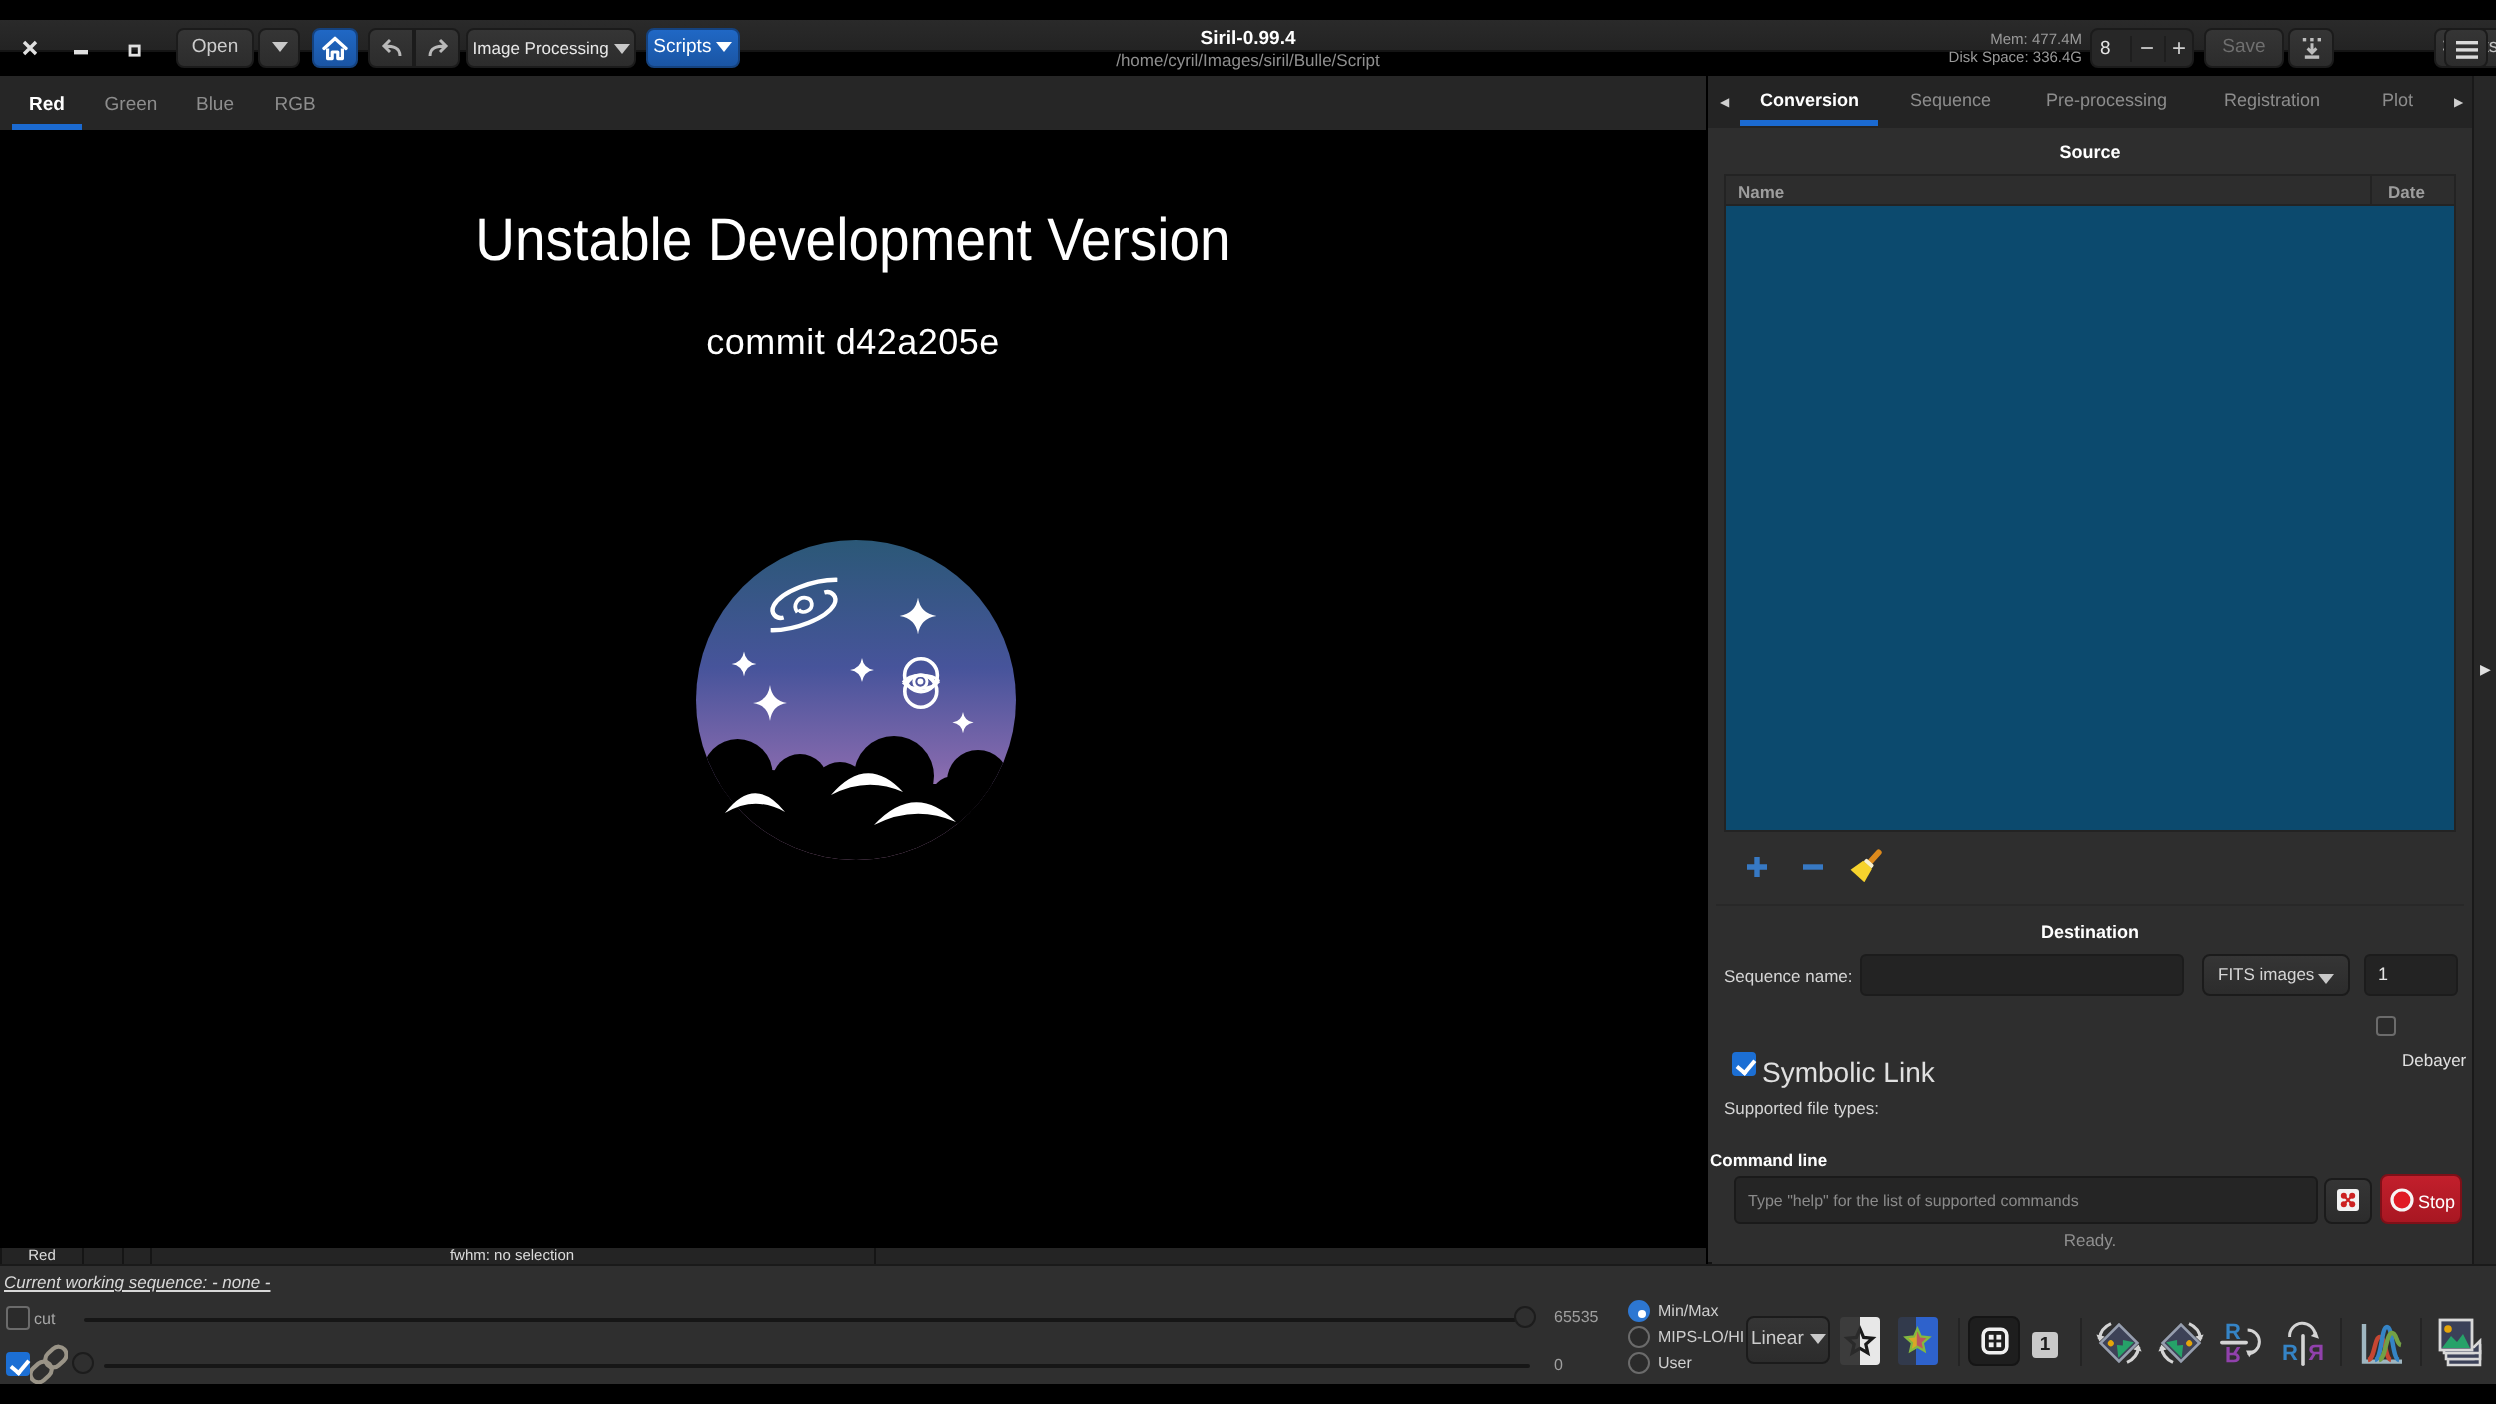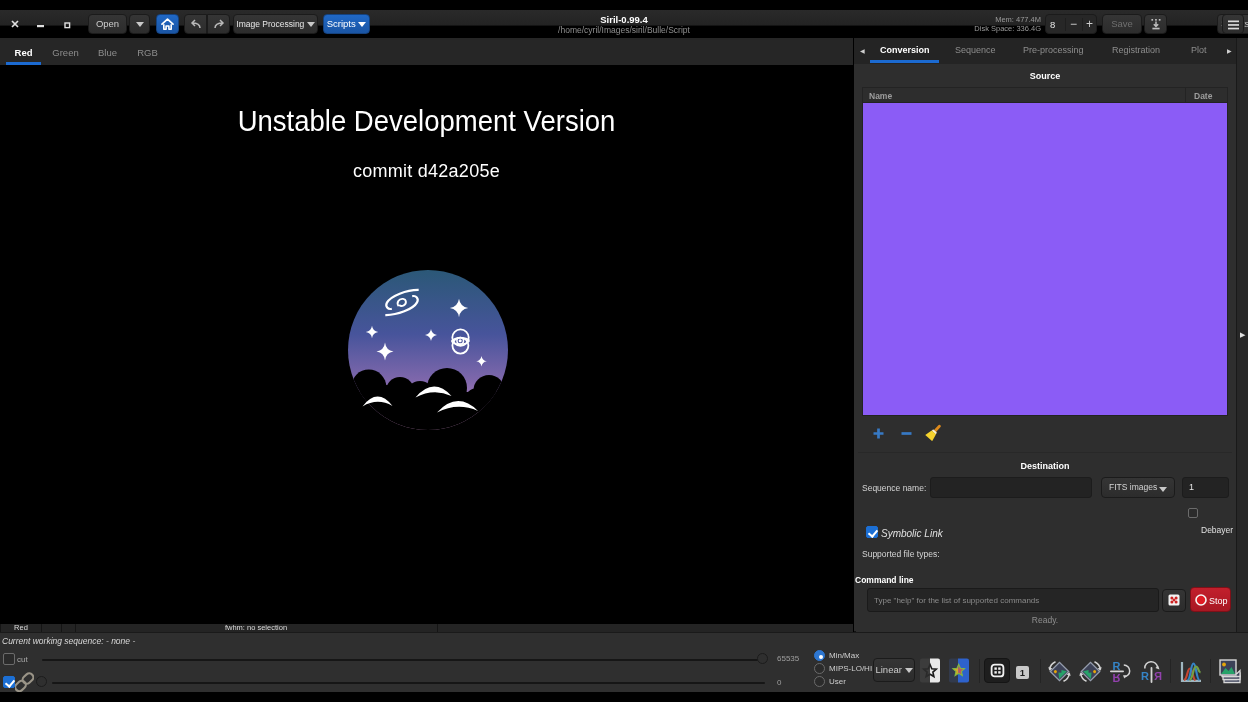--- a/index.html
+++ b/index.html
@@ -39,21 +39,21 @@
   border-left:2px solid #121212; }
 .rtabs { position:absolute; left:854px; top:38px; width:382px; height:26px; background:#242424; }
 .rtab { position:absolute; top:7px; font-size:9px; color:#8d8d8d; }
 .rtab.active { color:#fff; font-weight:bold; }
 .farright { position:absolute; left:1236px; top:38px; width:12px; height:594px; background:#272727;
   border-left:1px solid #191919; }
 
 
 .bottom { position:absolute; left:0; top:632px; width:1248px; height:60px; background:#2f2f2f;
   border-top:1px solid #1a1a1a; }
-.seq { position:absolute; left:2px; top:3px; color:#d8d8d8; font-size:8.5px; font-style:italic; }
+.seq { position:absolute; left:2px; top:3px; color:#d8d8d8; font-size:8.5px; font-style:italic;text-decoration:underline; }
 .sliderline { position:absolute; height:2px; background:#161616; border-radius:1px; }
 .knob { position:absolute; width:11px; height:11px; border-radius:50%;
   background:transparent; border:1.5px solid #1c1c1c; }
 .cb { position:absolute; width:12px; height:12px; border-radius:2px;
   background:#2b2b2b; border:1px solid #6b6b6b; }
 .cb.checked { background:#1c6fd4; border-color:#1c6fd4; }
 .cb.checked:after { content:""; position:absolute; left:2.5px; top:0.5px; width:4px; height:7px;
   border:solid #fff; border-width:0 2px 2px 0; transform:rotate(40deg); }
 .radio { position:absolute; width:11px; height:11px; border-radius:50%;
   background:#2b2b2b; border:1px solid #6b6b6b; }
@@ -224,21 +224,21 @@
     <div class="rtab" style="left:373px;top:9px;color:#cfcfcf;font-size:6px;">▶</div>
     <div class="tabline" style="left:16px; width:69px; bottom:1px;"></div>
   </div>
   <div class="farright">
     <div style="position:absolute;top:293px;left:3px;color:#e0e0e0;font-size:7px;">▶</div>
   </div>
 
   <div class="abs" style="left:854px;top:64px;width:382px;height:567px;background:#2e2e2e;color:#cfcfcf;font-size:9px;">
     <div style="position:absolute;top:7px;left:0;width:100%;text-align:center;color:#fff;font-weight:bold;">Source</div>
 
-    <div style="position:absolute;left:8px;top:23px;width:366px;height:329px;background:#8b5cf6;border:1px solid #232323;">
+    <div style="position:absolute;left:8px;top:23px;width:366px;height:329px;background:#0c4a6e;border:1px solid #232323;">
       <div style="position:absolute;left:0;top:0;width:100%;height:15px;background:#2d2d2d;border-bottom:1px solid #232323;">
         <span style="position:absolute;left:6px;top:2.5px;color:#9d9d9d;font-weight:bold;font-size:8.5px;">Name</span>
         <span style="position:absolute;left:331px;top:2.5px;color:#9d9d9d;font-weight:bold;font-size:8.5px;">Date</span>
         <span style="position:absolute;left:322px;top:0;width:1px;height:15px;background:#232323;"></span>
       </div>
     </div>
 
     <div style="position:absolute;left:19px;top:364px;">
       <svg width="11" height="11" viewBox="0 0 11 11">
           <path d="M5.5 0.5 V10.5 M0.5 5.5 H10.5" stroke="#3779c4" stroke-width="2.7"></path>
@@ -263,21 +263,21 @@
     <div style="position:absolute;top:397px;left:0;width:100%;text-align:center;color:#fff;font-weight:bold;">Destination</div>
     <label style="position:absolute;left:8px;top:419px;color:#d5d5d5;font-size:8.5px;">Sequence name:</label>
     <div style="position:absolute;left:76px;top:413px;width:162px;height:21px;background:#232323;border:1px solid #1c1c1c;border-radius:3px;"></div>
     <div class="btn" style="left:247px;top:413px;width:74px;height:21px;line-height:19px;text-align:left;padding-left:7px;color:#d5d5d5;font-size:8.5px;">FITS images<span class="caret" style="position:absolute;right:7px;top:8.5px;"></span></div>
     <div style="position:absolute;left:328px;top:413px;width:47px;height:21px;background:#232323;border:1px solid #1c1c1c;border-radius:3px;">
       <span style="position:absolute;left:6px;top:4px;color:#e5e5e5;">1</span>
     </div>
     <div class="cb" style="left:334px;top:444px;width:10px;height:10px;"></div>
     <label style="position:absolute;left:347px;top:461px;color:#e0e0e0;font-size:8.5px;">Debayer</label>
     <div class="cb checked" style="left:12px;top:462px;"></div>
-    <label style="position:absolute;left:27px;top:464px;color:#e0e0e0;font-size:10px;font-style:italic;">Symbolic Link</label>
+    <label style="position:absolute;left:27px;top:464px;color:#e0e0e0;font-size:14px;">Symbolic Link</label>
     <label style="position:absolute;left:8px;top:485px;color:#d5d5d5;font-size:8.5px;">Supported file types:</label>
     <div style="position:absolute;left:1px;top:511px;color:#fff;font-weight:bold;font-size:8.5px;">Command line</div>
     <div style="position:absolute;left:13px;top:524px;width:292px;height:24px;background:#252525;border:1px solid #1a1a1a;border-radius:3px;">
       <span style="position:absolute;left:6px;top:7px;color:#8a8a8a;font-size:8px;">Type "help" for the list of supported commands</span>
     </div>
     <div class="btn" style="left:308px;top:525px;width:24px;height:23px;">
       <svg width="12" height="12" viewBox="0 0 12 12" style="margin-top:4px;">
         <rect x="0.5" y="0.5" width="11" height="11" rx="1.5" fill="#f2f2f2"></rect>
         <circle cx="3.9" cy="3.9" r="1.5" fill="#cc2222"></circle>
           <circle cx="8.1" cy="3.9" r="1.5" fill="#cc2222"></circle>

